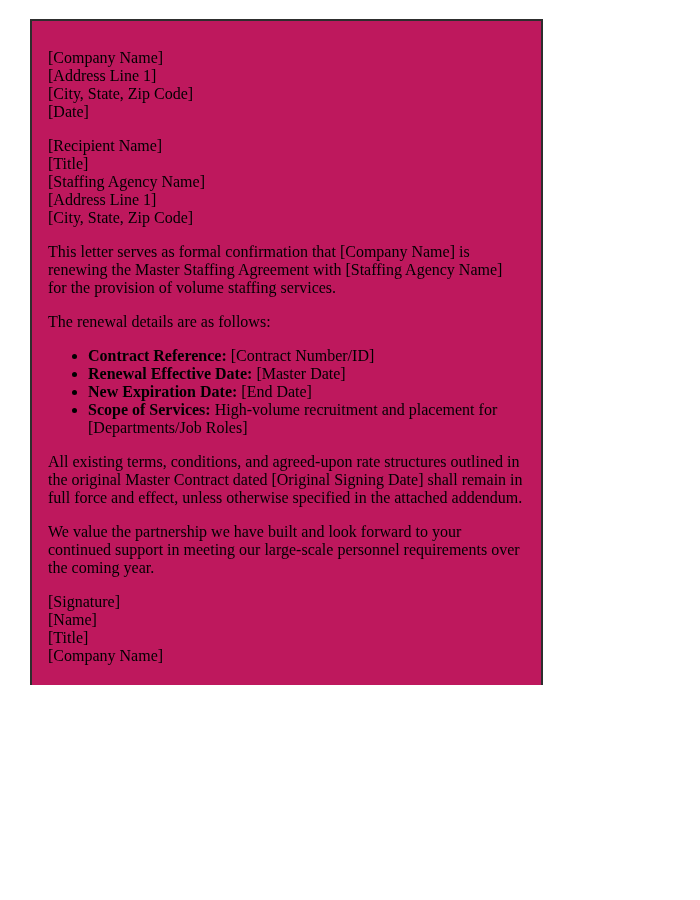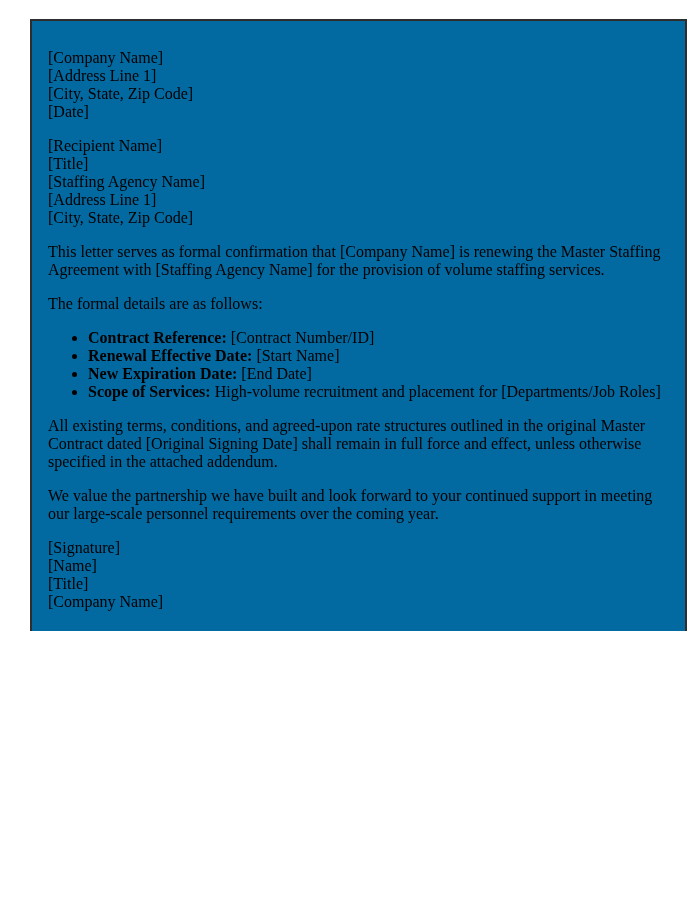--- a/index.html
+++ b/index.html
@@ -15,26 +15,26 @@
     color: #000000;
     overflow: hidden;
   }
   .page {
     width: 700px;
     height: 900px;
     background: #ffffff;
   }
   .letter {
     box-sizing: border-box;
-    width: 657px;
+    width: 513px;
     margin: 19px 0 0 30px;
     border: 2px solid #2e2e2e;
     border-bottom: none;
     padding: 12px 16px 4px 16px;
-    background: #0369a1;
+    background: #be185d;
   }
   .letter p {
     margin: 16px 0;
     line-height: normal;
   }
   .letter ul {
     margin: 0 0;
     padding-left: 40px;
     list-style-type: disc;
   }
@@ -66,25 +66,25 @@
       <span>[Title]</span><br>
       <span>[Staffing Agency Name]</span><br>
       <span>[Address Line 1]</span><br>
       <span>[City, State, Zip Code]</span>
     </p>
 
 
 
     <p>This letter serves as formal confirmation that [Company Name] is renewing the Master Staffing Agreement with [Staffing Agency Name] for the provision of volume staffing services.</p>
 
-    <p>The formal details are as follows:</p>
+    <p>The renewal details are as follows:</p>
 
     <ul>
       <li><b class="lbl">Contract Reference:</b><span> [Contract Number/ID]</span></li>
-      <li><b class="lbl">Renewal Effective Date:</b><span> [Start Name]</span></li>
+      <li><b class="lbl">Renewal Effective Date:</b><span> [Master Date]</span></li>
       <li><b class="lbl">New Expiration Date:</b><span> [End Date]</span></li>
       <li><b class="lbl">Scope of Services:</b><span> High-volume recruitment and placement for [Departments/Job Roles]</span></li>
     </ul>
 
     <p>All existing terms, conditions, and agreed-upon rate structures outlined in the original Master Contract dated [Original Signing Date] shall remain in full force and effect, unless otherwise specified in the attached addendum.</p>
 
     <p>We value the partnership we have built and look forward to your continued support in meeting our large-scale personnel requirements over the coming year.</p>
 
 
 

